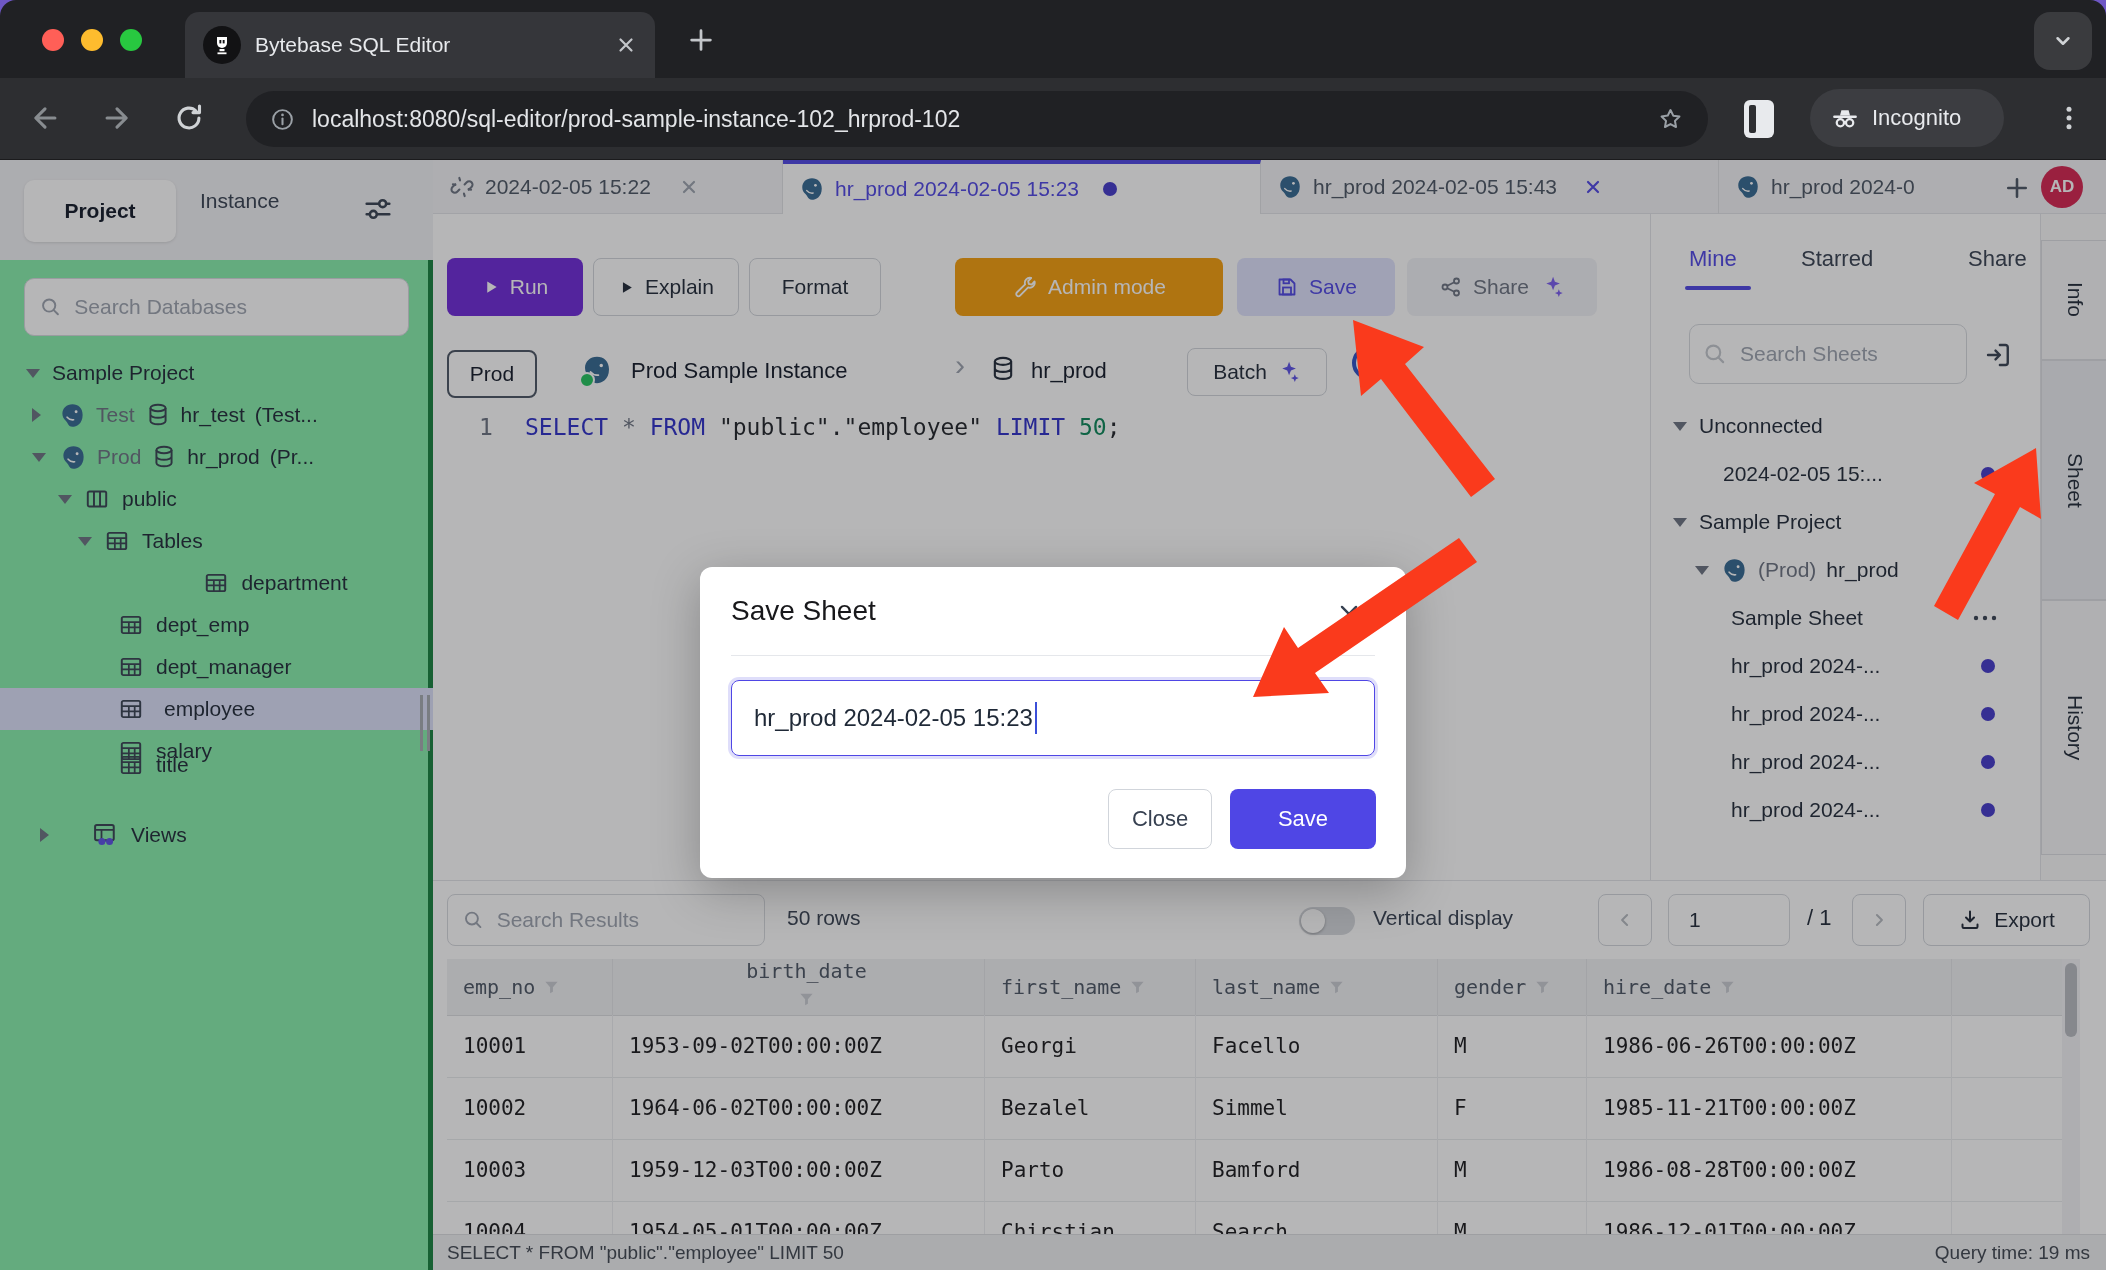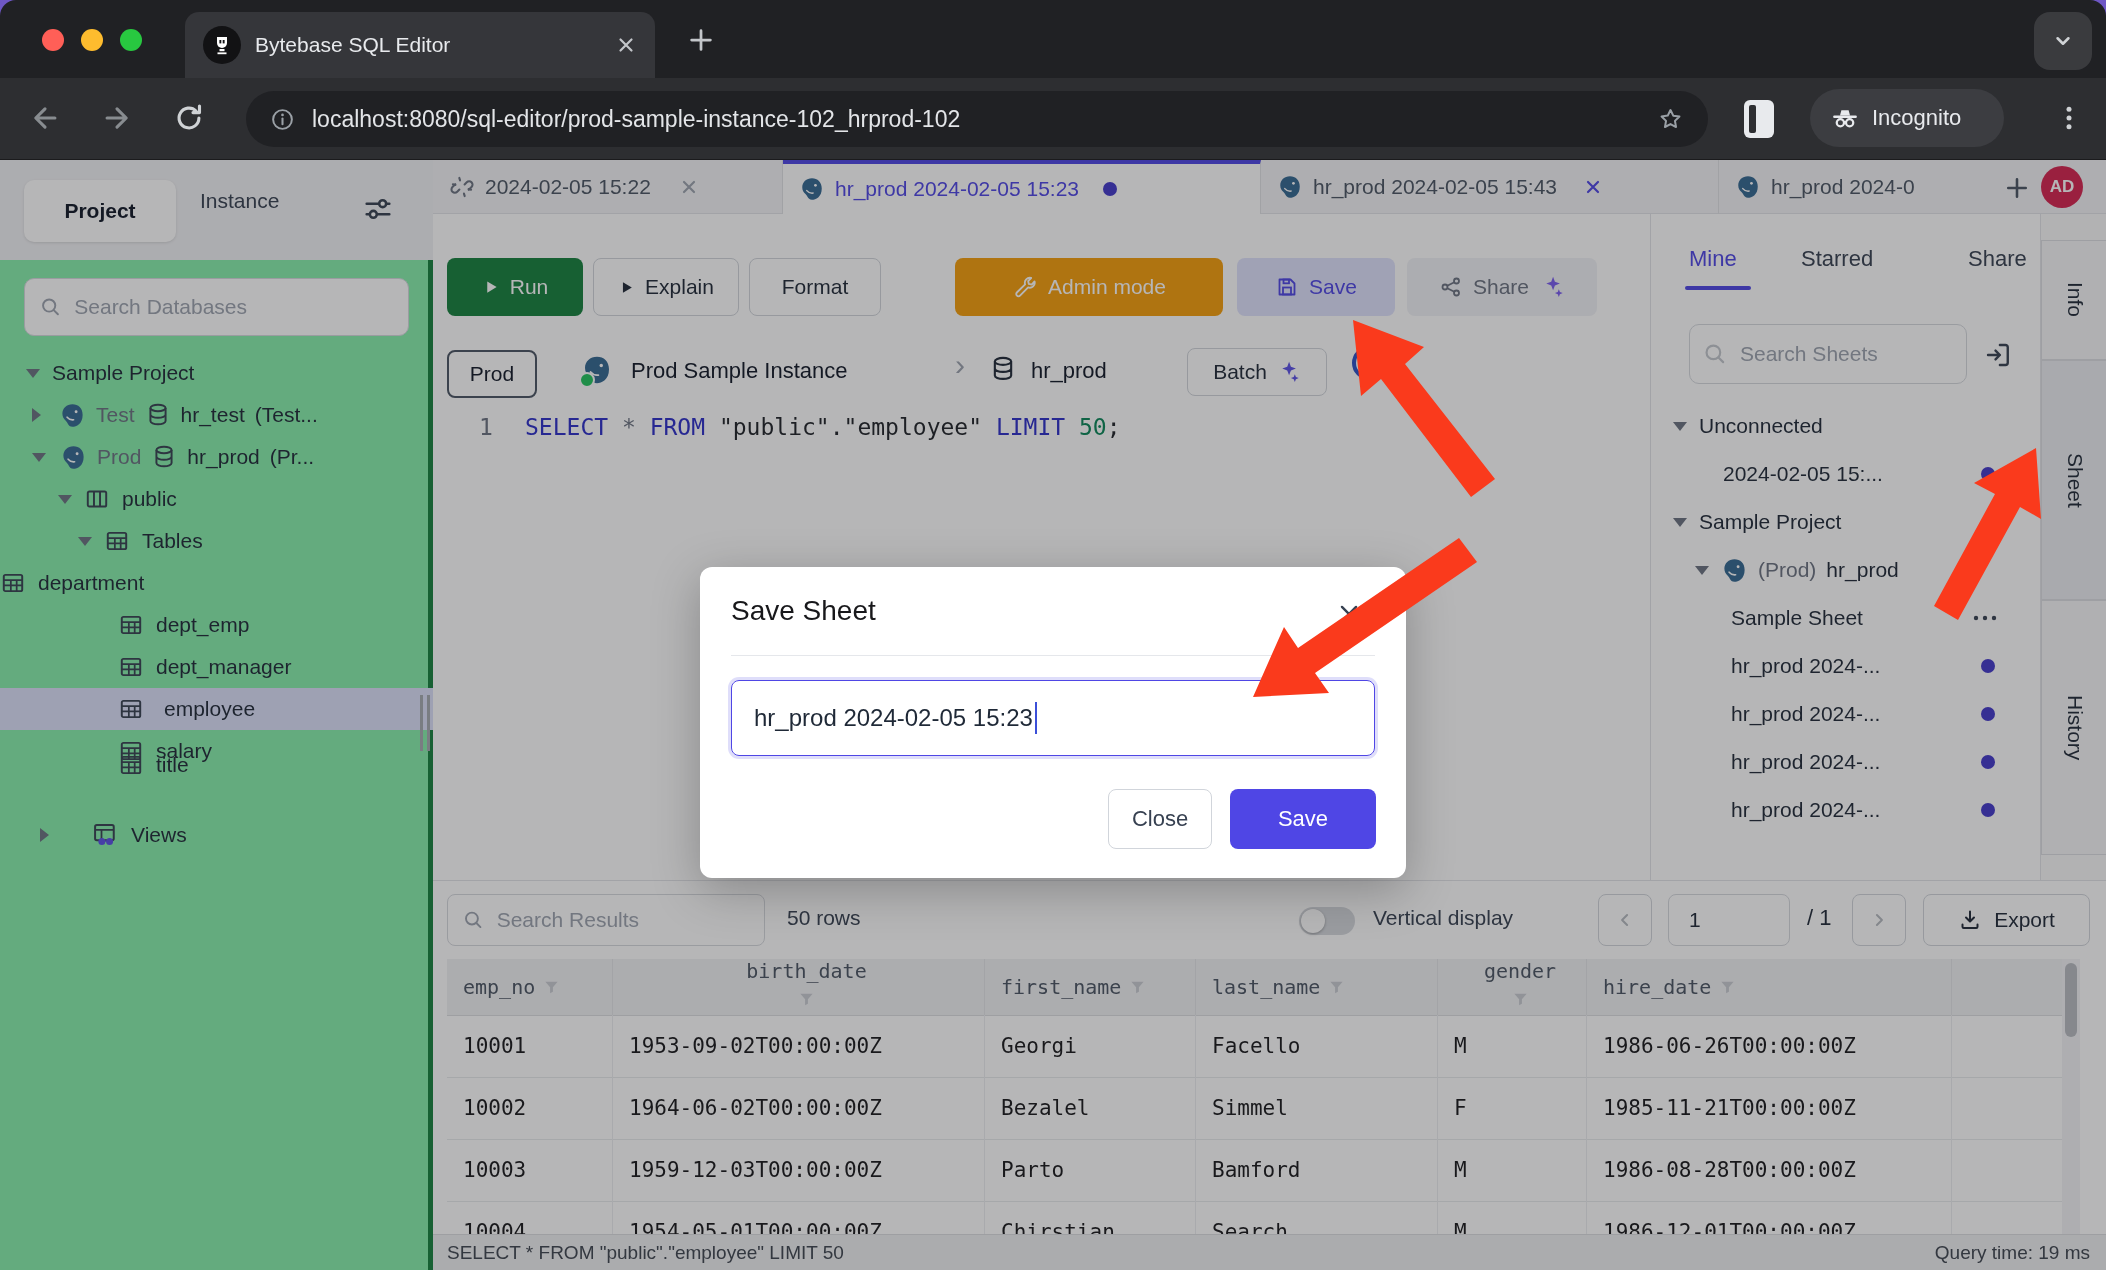--- a/index.html
+++ b/index.html
@@ -206,21 +206,21 @@
       </div>
       <div class="abs treerow" style="top:360px;padding-left:78px;gap:12px;">
         <span class="cd"></span>
         <svg width="26" height="26" viewBox="0 0 24 24">
             <rect x="3.5" y="4.5" width="17" height="15" rx="1.5" stroke="#374151" stroke-width="1.8" fill="none"></rect>
             <path d="M3.5 9.3h17M3.5 14.2h17M10 9.3V19.5M15.4 9.3V19.5" stroke="#374151" stroke-width="1.6"></path>
           </svg>
         <span>Tables</span>
       </div>
 
-      <div class="abs treerow" style="top:402px;gap:12px;">
+      <div class="abs treerow" style="top:402px;padding-left:118px;gap:12px;justify-content:center;">
         <svg width="26" height="26" viewBox="0 0 24 24">
             <rect x="3.5" y="4.5" width="17" height="15" rx="1.5" stroke="#374151" stroke-width="1.8" fill="none"></rect>
             <path d="M3.5 9.3h17M3.5 14.2h17M10 9.3V19.5M15.4 9.3V19.5" stroke="#374151" stroke-width="1.6"></path>
           </svg>
         <span>department</span>
       </div>
       <div class="abs treerow" style="top:444px;padding-left:118px;gap:12px;">
         <svg width="26" height="26" viewBox="0 0 24 24">
             <rect x="3.5" y="4.5" width="17" height="15" rx="1.5" stroke="#374151" stroke-width="1.8" fill="none"></rect>
             <path d="M3.5 9.3h17M3.5 14.2h17M10 9.3V19.5M15.4 9.3V19.5" stroke="#374151" stroke-width="1.6"></path>
@@ -316,21 +316,21 @@
           <path d="M12 4.5v15M4.5 12h15" stroke="#4b5563" stroke-width="2.2" stroke-linecap="round"></path>
         </svg>
       <div class="abs" style="left:1608px;top:6px;width:42px;height:42px;border-radius:50%;background:#d6234f;color:#fff;
             display:flex;align-items:center;justify-content:center;font-size:17px;font-weight:700;">AD</div>
     </div>
 
     <div class="abs" style="left:433px;top:54px;width:1673px;height:666px;">
 
       <div class="abs" style="left:0;top:0;width:1217px;height:666px;background:#fff;">
 
-        <div class="abs btn" style="left:14px;top:44px;width:136px;height:58px;background:#15803d;color:#fff;">
+        <div class="abs btn" style="left:14px;top:44px;width:136px;height:58px;background:#6d28d9;color:#fff;">
           <svg width="18" height="18" viewBox="0 0 24 24">
               <path d="M7 4.5L19.5 12 7 19.5z" fill="#fff"></path>
             </svg>
           <span>Run</span>
         </div>
         <div class="abs btn outline" style="left:160px;top:44px;width:146px;height:58px;">
           <svg width="17" height="17" viewBox="0 0 24 24">
               <path d="M7 4.5L19.5 12 7 19.5z" fill="#1f2937"></path>
             </svg>
           <span>Explain</span>
@@ -523,21 +523,21 @@
             <svg width="17" height="17" viewBox="0 0 18 18">
               <path d="M2.5 3h13l-5 5.8v4.6l-3 1.8V8.8z" fill="#c9ccd2"></path>
             </svg>
           </div>
         <div class="hcell" style="width:242px;">
             <span>last_name</span>
             <svg width="17" height="17" viewBox="0 0 18 18">
               <path d="M2.5 3h13l-5 5.8v4.6l-3 1.8V8.8z" fill="#c9ccd2"></path>
             </svg>
           </div>
-        <div class="hcell" style="width:149px;flex-direction:column;">
+        <div class="hcell" style="width:149px;">
             <span>gender</span>
             <svg width="17" height="17" viewBox="0 0 18 18">
               <path d="M2.5 3h13l-5 5.8v4.6l-3 1.8V8.8z" fill="#c9ccd2"></path>
             </svg>
           </div>
         <div class="hcell" style="width:365px;">
             <span>hire_date</span>
             <svg width="17" height="17" viewBox="0 0 18 18">
               <path d="M2.5 3h13l-5 5.8v4.6l-3 1.8V8.8z" fill="#c9ccd2"></path>
             </svg>

